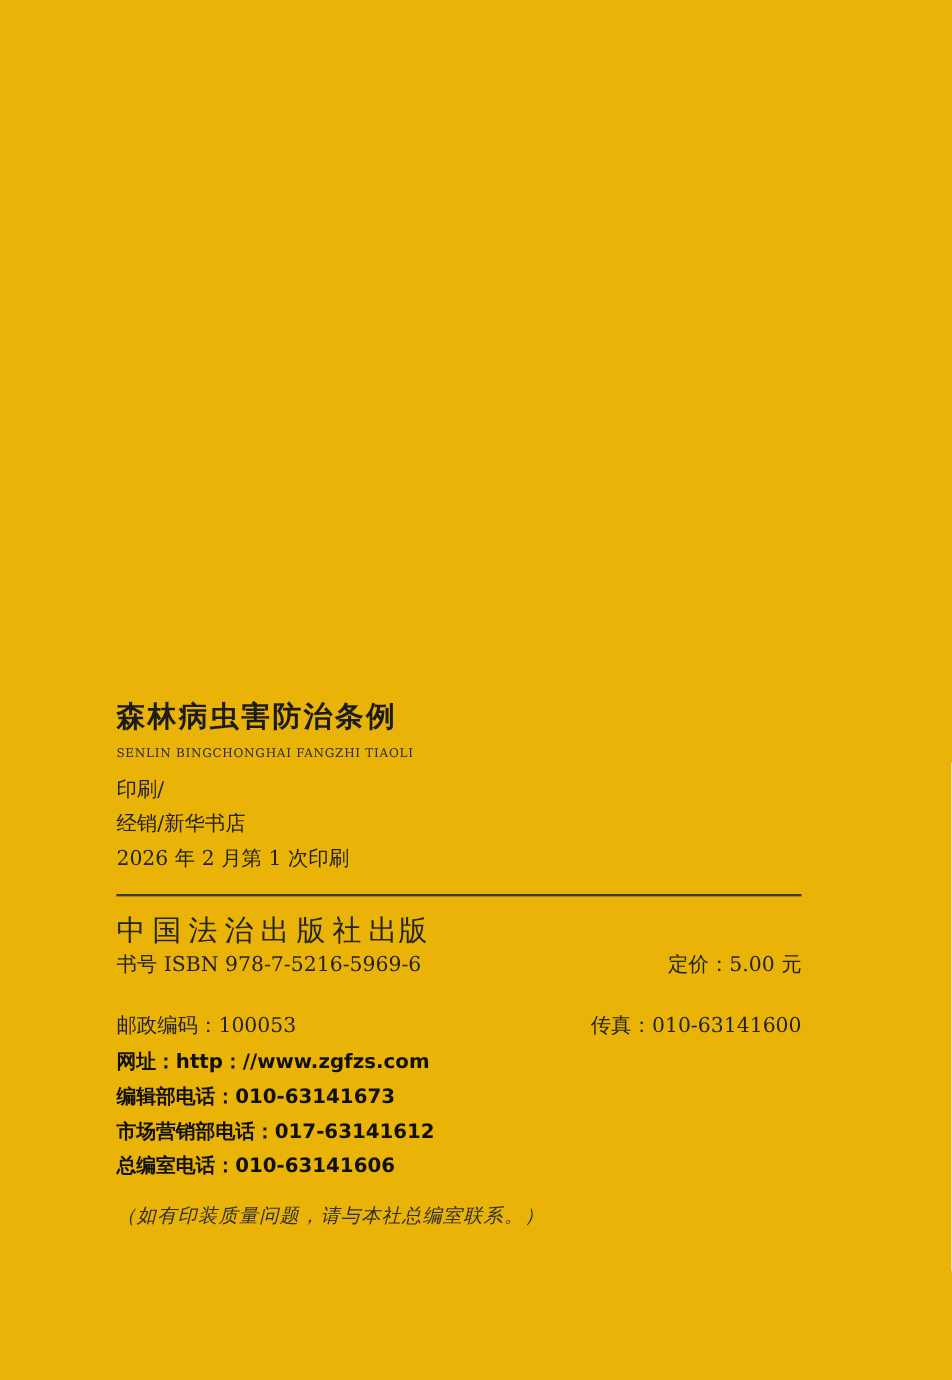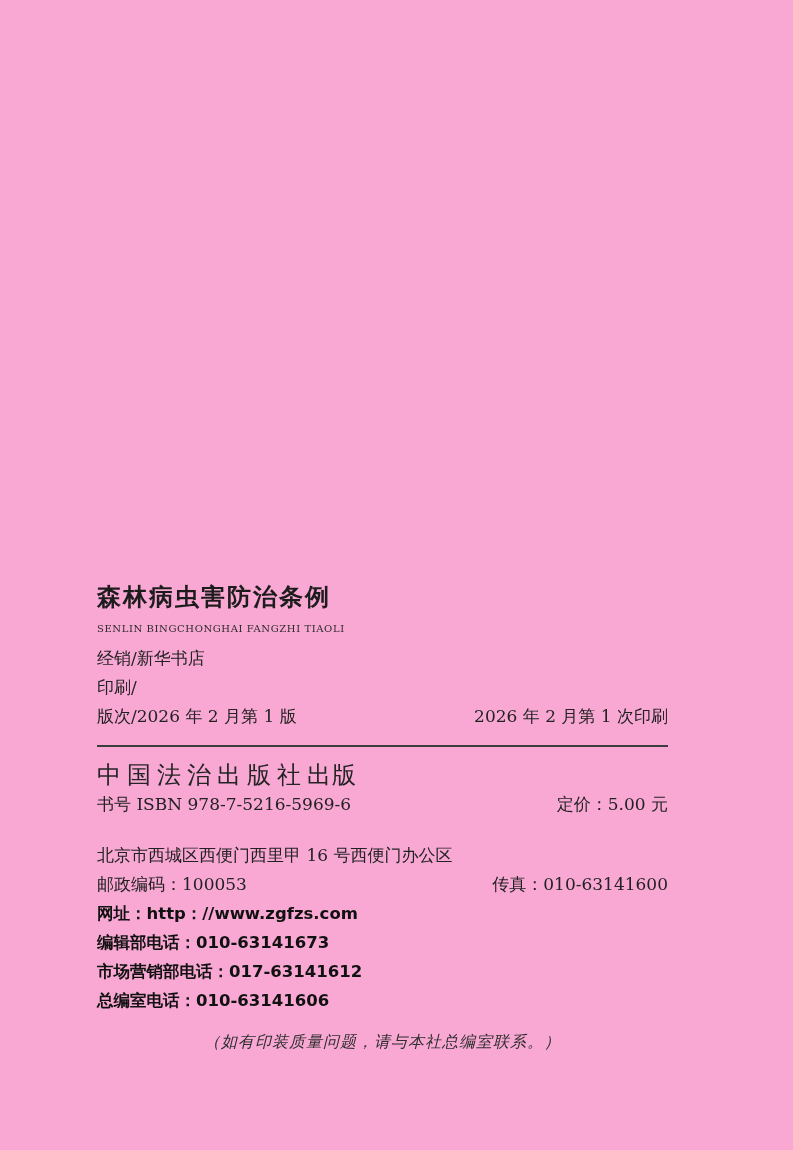--- a/index.html
+++ b/index.html
@@ -4,21 +4,21 @@
 <style>
   html, body {
     margin: 0;
     padding: 0;
     background: #ffffff;
   }
   .page {
     position: relative;
     width: 793px;
     height: 1150px;
-    background: #f9a8d4;
+    background: #eab308;
     overflow: hidden;
     color: #1f1f1f;
     font-family: "DejaVu Serif", "Liberation Serif", serif;
   }
   .content {
     position: absolute;
     left: 97px;
     top: 583px;
     width: 571px;
   }
@@ -86,55 +86,52 @@
     color: #111111;
     flex-direction: column;
   }
   .note {
     margin-top: 14px;
     font-style: italic;
     font-size: 16px;
     line-height: 26px;
     letter-spacing: 1px;
     color: #2e2e2e;
-    text-align: center;
   }
 </style>
 </head>
 <body>
 
 <div class="page">
   <div class="content">
 
     <h1 class="book-title">森林病虫害防治条例</h1>
 
     <div class="pinyin">SENLIN BINGCHONGHAI FANGZHI TIAOLI</div>
 
     <div class="meta">
+      <div>印刷/</div>
       <div>经销/新华书店</div>
-      <div>印刷/</div>
       <div class="row2">
-        <span>版次/2026 年 2 月第 1 版</span>
         <span>2026 年 2 月第 1 次印刷</span>
       </div>
     </div>
 
     <div class="rule"></div>
 
     <div class="publisher">
       <span class="pub-name">中国法治出版社</span><span class="pub-suffix">出版</span>
     </div>
 
     <div class="row2 isbn-row">
       <span>书号 ISBN 978-7-5216-5969-6</span>
       <span>定价：5.00 元</span>
     </div>
 
     <div class="contact">
-      <div>北京市西城区西便门西里甲 16 号西便门办公区</div>
       <div class="row2">
         <span>邮政编码：100053</span>
         <span>传真：010-63141600</span>
       </div>
       <div class="row2 bold-line">
         <span>网址：http：//www.zgfzs.com</span>
         <span>编辑部电话：010-63141673</span>
       </div>
       <div class="row2 bold-line">
         <span>市场营销部电话：017-63141612</span>

